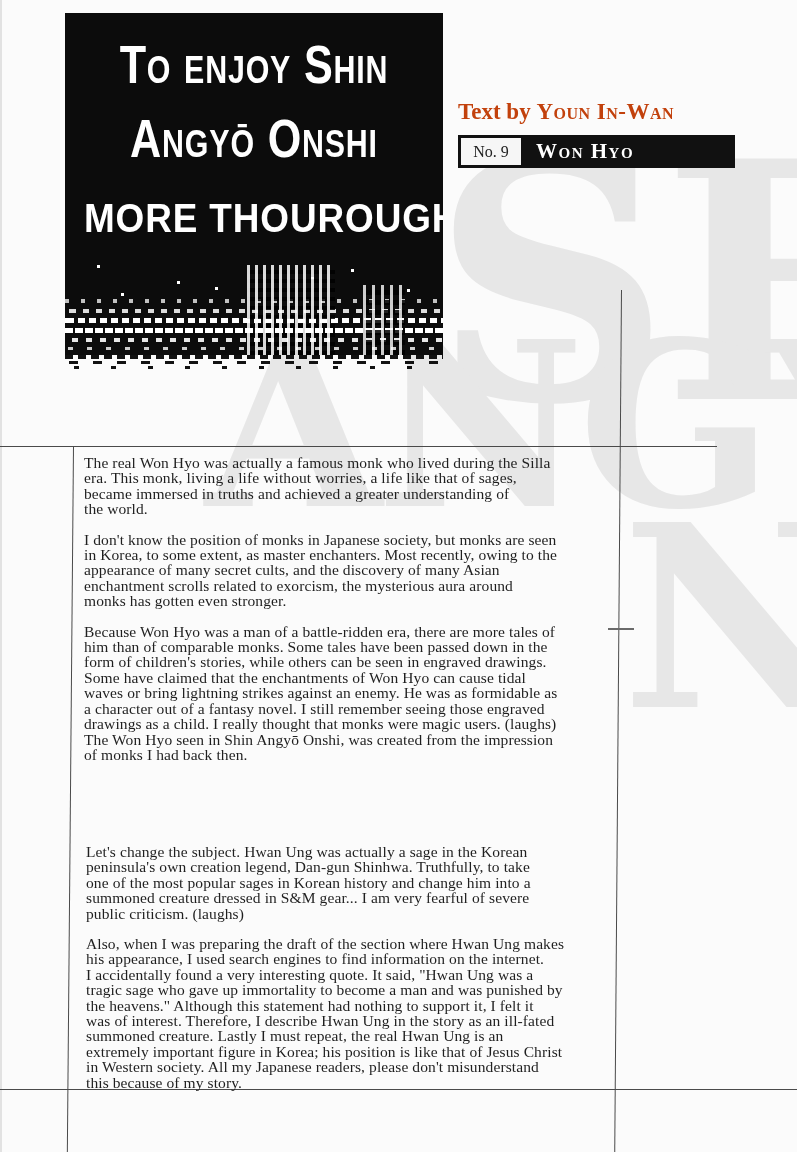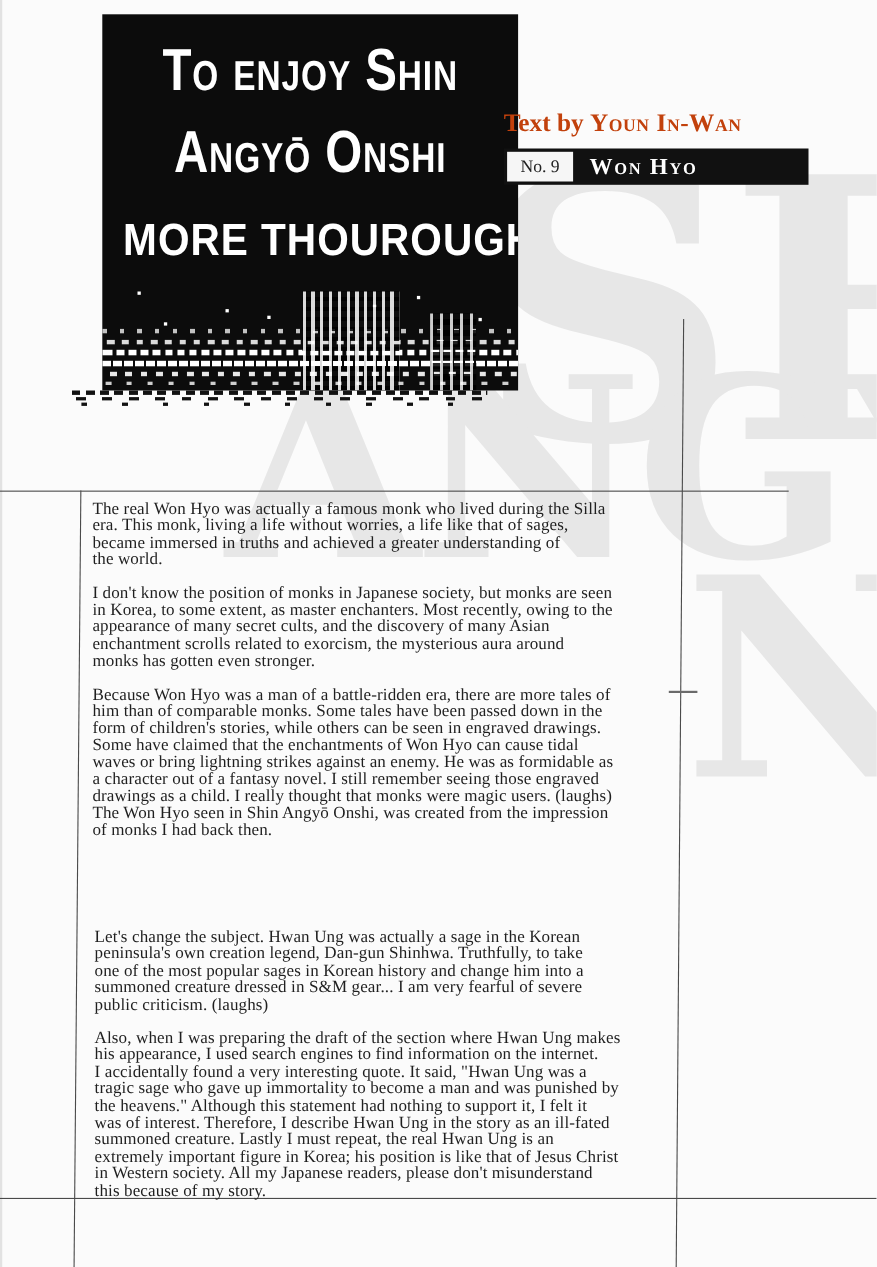--- a/index.html
+++ b/index.html
@@ -26,21 +26,21 @@
   
   .pline{position:absolute;background:var(--line);z-index:2;}
   .h-top{left:0;top:446px;width:717px;height:1px;}
   .h-bottom{left:0;top:1089px;width:797px;height:1px;}
   .v-left{left:73px;top:446px;width:1px;height:706px;transform:rotate(0.5deg);transform-origin:top left;}
   .v-right{left:621px;top:290px;width:1px;height:862px;transform:rotate(0.45deg);transform-origin:top left;}
   .tick{left:608px;top:628px;width:26px;height:2px;background:#6a6a6a;}
 
   
   .title-box{position:absolute;left:65px;top:13px;width:378px;height:342px;
-    background:var(--box-bg);z-index:4;overflow:hidden;text-align:center;margin-left:28px;}
+    background:var(--box-bg);z-index:4;overflow:hidden;text-align:center;}
   .title-lines{padding-top:18px;color:var(--box-text);font-family:"Liberation Sans",sans-serif;font-weight:bold;}
   .t-line{display:block;transform:scaleX(.8);transform-origin:center;white-space:nowrap;}
   .t-1{font-size:54px;line-height:62px;font-variant:small-caps;letter-spacing:1px;margin-top:2px;}
   .t-2{font-size:54px;line-height:62px;font-variant:small-caps;letter-spacing:1px;margin-top:12px;}
   .t-3{font-size:41px;line-height:50px;letter-spacing:1px;margin-top:24px;transform:scaleX(.9);}
 
   
   .skyline{position:absolute;left:0;right:0;bottom:0;height:96px;}
   .sky-dot{position:absolute;width:3px;height:3px;background:#fff;}
   .sky-row{position:absolute;left:0;right:0;}

